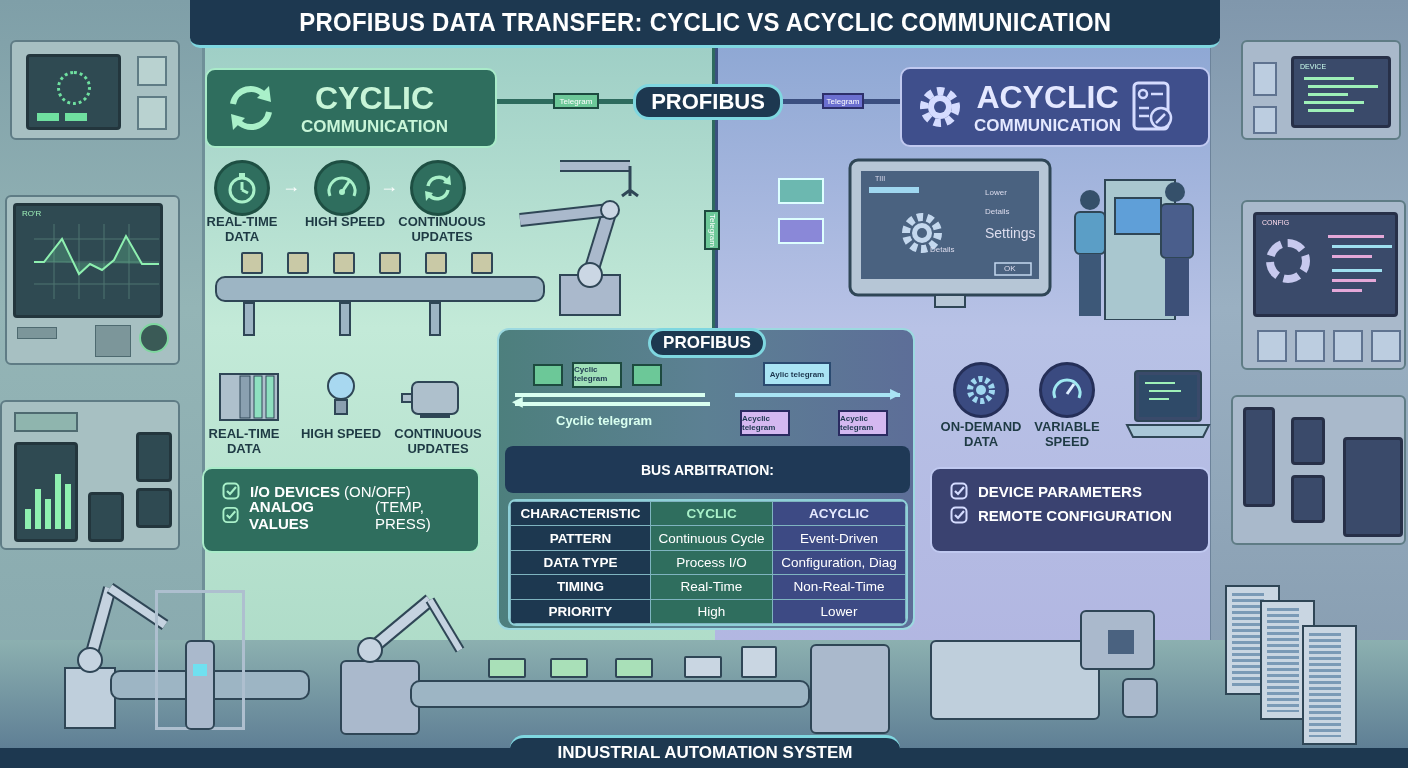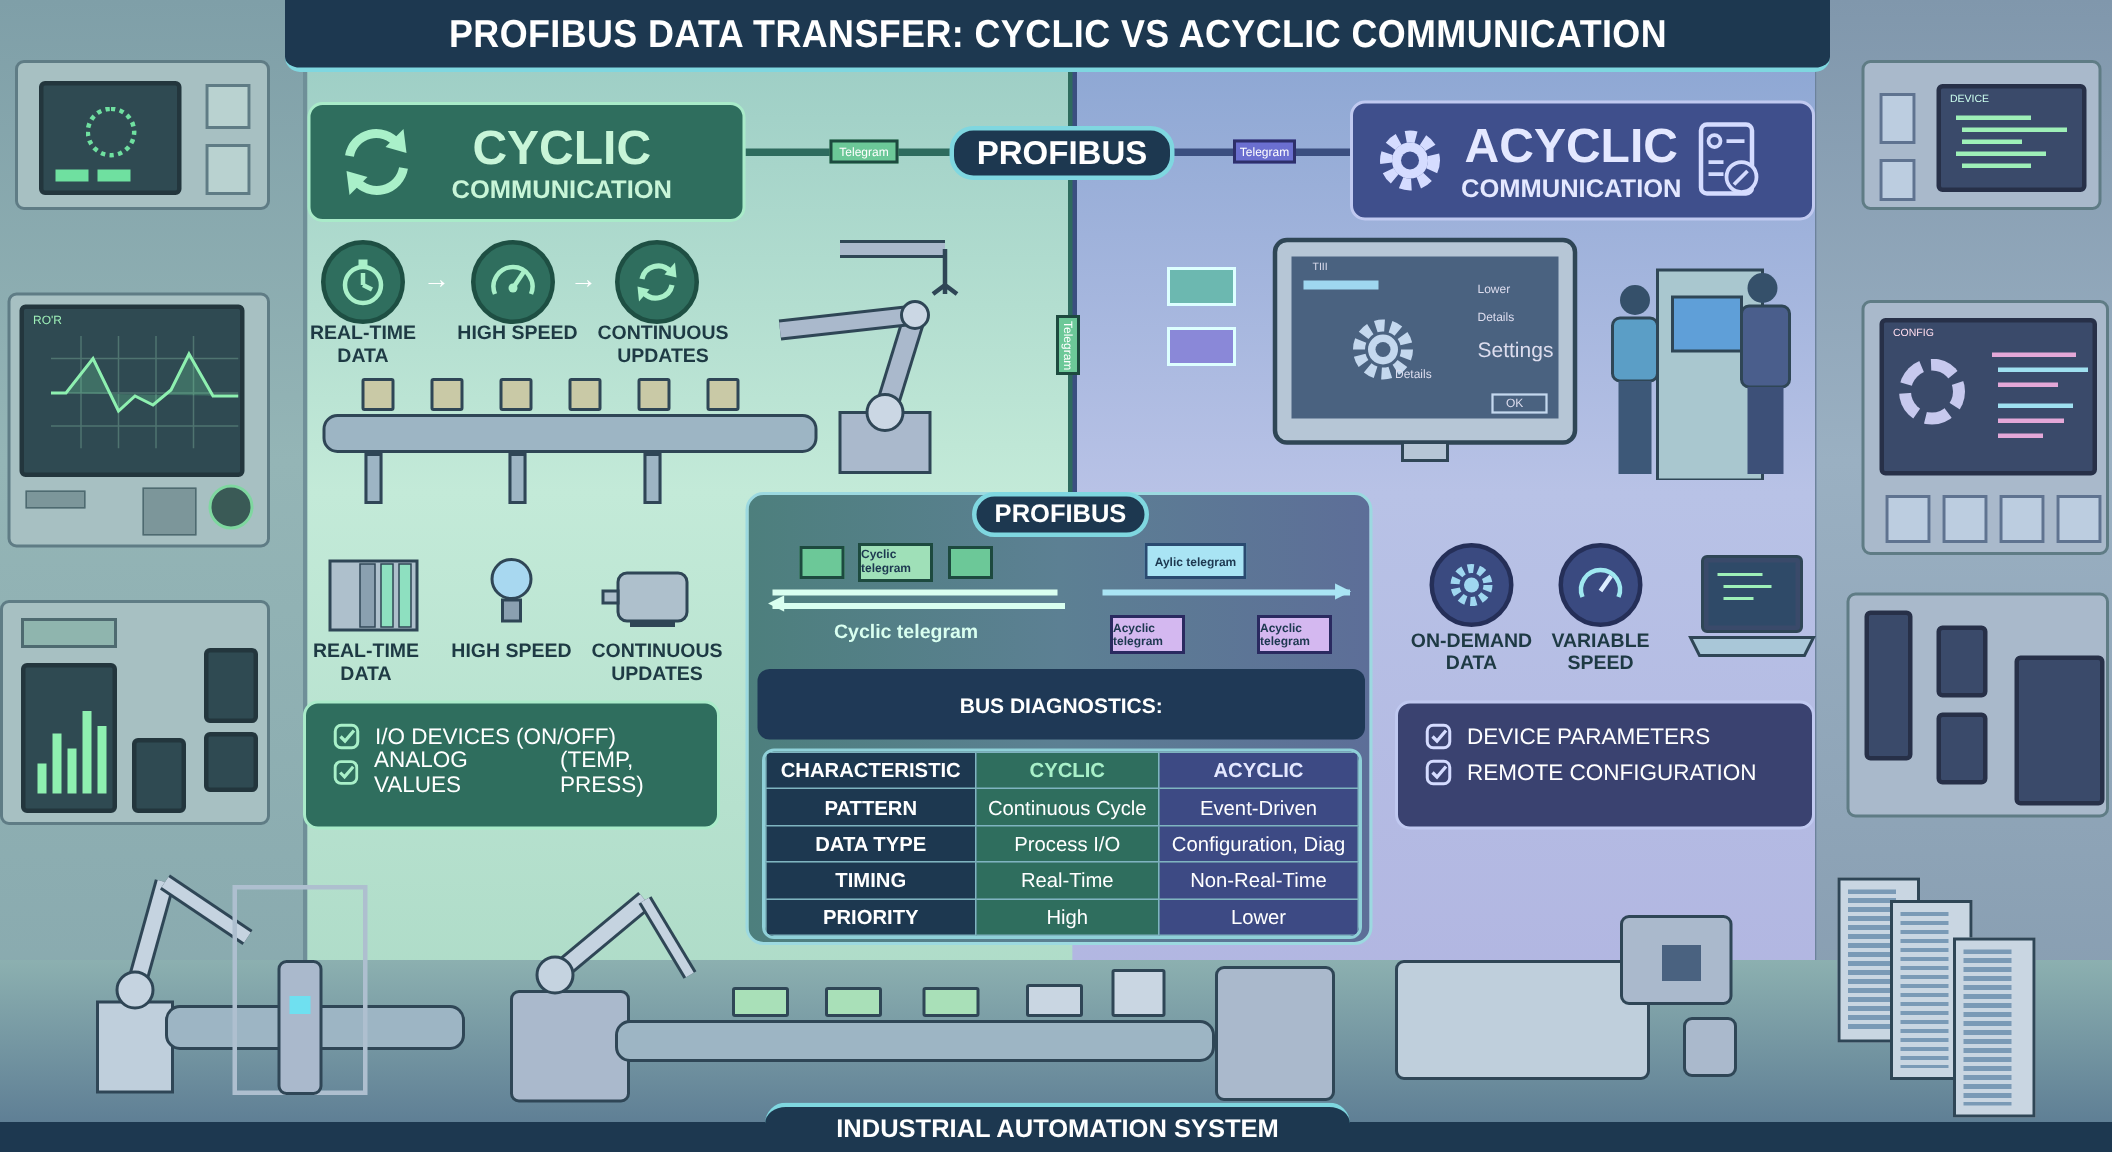--- a/index.html
+++ b/index.html
@@ -34,21 +34,21 @@
 
 .fcirc{width:56px;height:56px;border-radius:50%;background:#2f6e5e;border:3px solid #1e4f43;display:flex;align-items:center;justify-content:center}
 .fcirc.acy{background:#3a4a80;border-color:#252f58}
 .flabel{font-size:13px;font-weight:700;color:#1e3a44;text-align:center;line-height:1.15}
 .arrow{color:#fff;font-size:18px;font-weight:700}
 
 .list-cyc{left:202px;top:467px;width:278px;height:86px;background:#2f6e5e;border:2px solid #a9ebc9;border-radius:10px;padding:10px 0 0 18px}
 .list-acy{left:930px;top:467px;width:280px;height:86px;background:#3a4270;border:2px solid #c0c9f0;border-radius:10px;padding:10px 0 0 18px}
 .li{display:flex;align-items:center;height:24px;color:#fff;font-size:15px}
 .chk{width:18px;height:18px;margin-right:10px}
-.li .main{font-weight:400}
+.li .main{font-weight:700}
 .li .extra{font-weight:400;margin-left:4px}
 
 .center-panel{left:497px;top:328px;width:418px;height:302px;background:linear-gradient(90deg,#4d7f7d 0%,#5c8093 50%,#5d6e98 100%);border:2px solid #9cd9e0;border-radius:12px}
 .arb{left:505px;top:446px;width:405px;height:47px;background:#1f3956;border-radius:8px;display:flex;flex-direction:column;align-items:center;justify-content:center;color:#fff}
 .arb .t{font-size:14px;font-weight:700}
 .arb .d{font-size:13px;margin-top:2px}
 
 .tbl{left:508px;top:499px;width:400px;height:127px;border-radius:8px;overflow:hidden;border:2px solid #8fd0d8;border-collapse:collapse}
 .tbl table{width:100%;height:100%;border-collapse:collapse;font-size:13.5px}
 .tbl td{border:1px solid #7fb4c0;text-align:center;color:#fff}
@@ -422,21 +422,21 @@
 <div class="abs" style="left:735px;top:393px;width:165px;height:4px;background:#a9e4f4"></div>
 <span class="abs" style="left:890px;top:385px;color:#a9e4f4;font-size:14px;font-weight:700">▶</span>
 <div class="abs tele" style="left:740px;top:410px;width:50px;height:26px;background:#d4b8f0;color:#1d3850;font-weight:700;border-color:#2a2a60">
     <span>Acyclic telegram</span>
   </div>
 <div class="abs tele" style="left:838px;top:410px;width:50px;height:26px;background:#d4b8f0;color:#1d3850;font-weight:700;border-color:#2a2a60">
     <span>Acyclic telegram</span>
   </div>
 
 <div class="abs arb">
-  <span class="t">BUS DIAGNOSTICS:</span>
+  <span class="t">BUS ARBITRATION:</span>
 </div>
 
 <div class="abs tbl">
   <table>
     <tbody>
         <tr class="head">
       <td class="c0">CHARACTERISTIC</td>
       <td class="c1">CYCLIC</td>
       <td class="c2">ACYCLIC</td>
     </tr>

